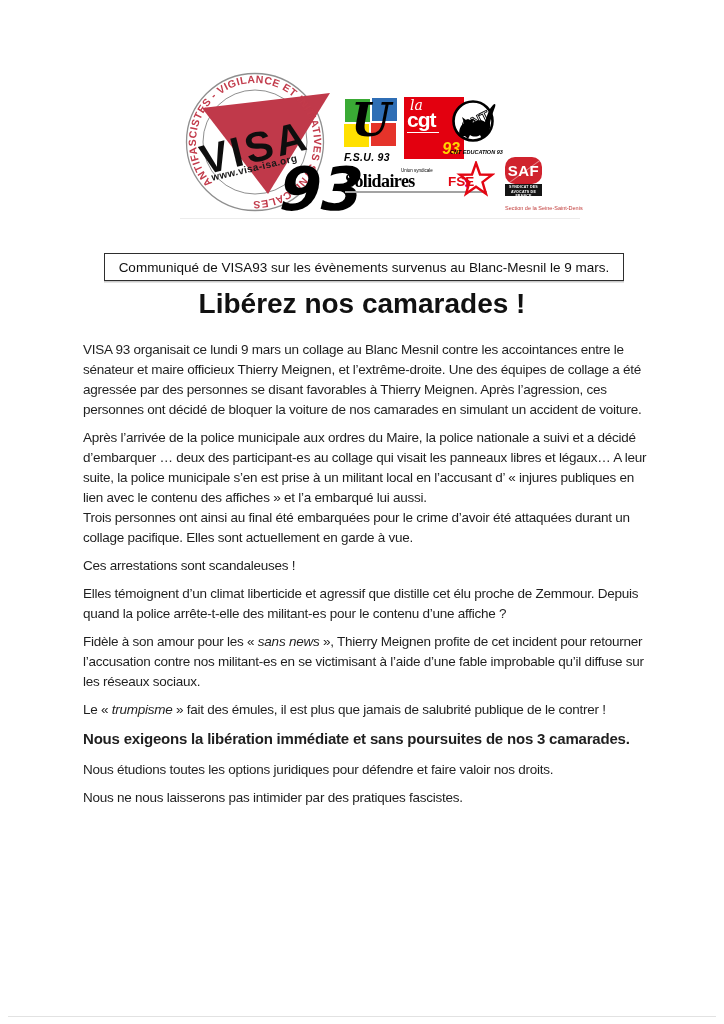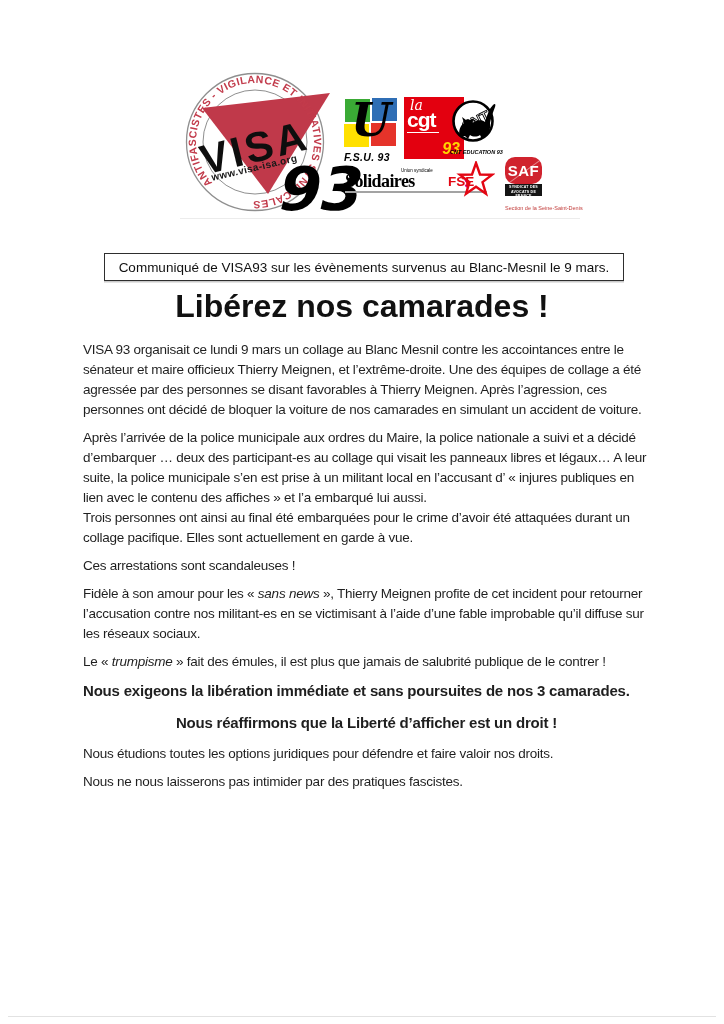--- a/index.html
+++ b/index.html
@@ -62,21 +62,21 @@
               font-size:3.6px; line-height:4.6px; padding-top:1.2px; letter-spacing:0.2px;
               font-weight:bold; }
   .saf-section { margin-top:9px; font-size:5.5px; color:#c13a38; white-space:nowrap; }
 
   
   .title-box { position:absolute; left:104px; top:253px; width:520px; height:28px;
                border:1.5px solid #2e2e2e; box-shadow:0 1.5px 0 #c9c9c9;
                display:flex; align-items:center; justify-content:center;
                font-weight:normal; font-size:13.5px; color:#111; }
   .headline { position:absolute; left:0; top:288px; width:724px; text-align:center;
-              font-size:32px; font-weight:bold; color:#111; }
+              font-size:28px; font-weight:bold; color:#111; }
 
   
   .body-text { position:absolute; left:83px; top:340px; width:567px;
                font-size:13.5px; letter-spacing:-0.25px; line-height:20px; color:#1f1f1f; }
   .body-text p { margin:0 0 8px 0; }
   .one-line { white-space:nowrap; }
   .bold-left { font-weight:bold; font-size:15px; line-height:22px; letter-spacing:-0.2px;
                margin-bottom:10px !important; }
   .bold-center { font-weight:bold; font-size:15px; line-height:22px; letter-spacing:-0.2px;
                  text-align:center; margin-bottom:10px !important; }
@@ -155,22 +155,22 @@
 
   <div class="title-box">
     <span>Communiqué de VISA93 sur les évènements survenus au Blanc-Mesnil le 9 mars.</span>
   </div>
   <div class="headline">Libérez nos camarades !</div>
 
   <div class="body-text">
     <p>VISA 93 organisait ce lundi 9 mars un collage au Blanc Mesnil contre les accointances entre le sénateur et maire officieux Thierry Meignen, et l’extrême-droite. Une des équipes de collage a été agressée par des personnes se disant favorables à Thierry Meignen. Après l’agression, ces personnes ont décidé de bloquer la voiture de nos camarades en simulant un accident de voiture.</p>
     <p><span>Après l’arrivée de la police municipale aux ordres du Maire, la police nationale a suivi et a décidé d’embarquer … deux des participant-es au collage qui visait les panneaux libres et légaux… A leur suite, la police municipale s’en est prise à un militant local en l’accusant d’ « injures publiques en lien avec le contenu des affiches » et l’a embarqué lui aussi.</span><br><span>Trois personnes ont ainsi au final été embarquées pour le crime d’avoir été attaquées durant un collage pacifique. Elles sont actuellement en garde à vue.</span></p>
     <p class="one-line">Ces arrestations sont scandaleuses !</p>
+    <p>Elles témoignent d’un climat liberticide et agressif que distille cet élu proche de Zemmour. Depuis quand la police arrête-t-elle des militant-es pour le contenu d’une affiche ?</p>
     <p><span>Fidèle à son amour pour les « </span><em>sans news</em><span> », Thierry Meignen profite de cet incident pour retourner l’accusation contre nos militant-es en se victimisant à l’aide d’une fable improbable qu’il diffuse sur les réseaux sociaux.</span></p>
     <p class="one-line"><span>Le « </span><em>trumpisme</em><span> » fait des émules, il est plus que jamais de salubrité publique de le contrer !</span></p>
     <p class="bold-left one-line">Nous exigeons la libération immédiate et sans poursuites de nos 3 camarades.</p>
-    <p class="bold-center one-line">Nous réaffirmons que la Liberté d’afficher est un droit !</p>
     <p class="one-line">Nous étudions toutes les options juridiques pour défendre et faire valoir nos droits.</p>
     <p class="one-line">Nous ne nous laisserons pas intimider par des pratiques fascistes.</p>
   </div>
 
   <div class="page-edge"></div>
 </div>
 
 </body></html>

